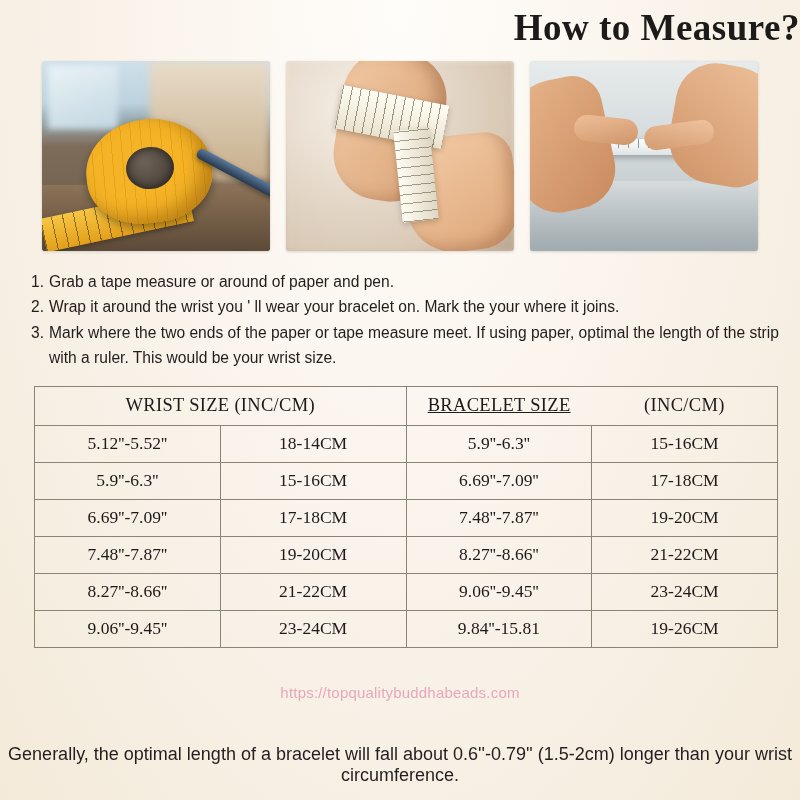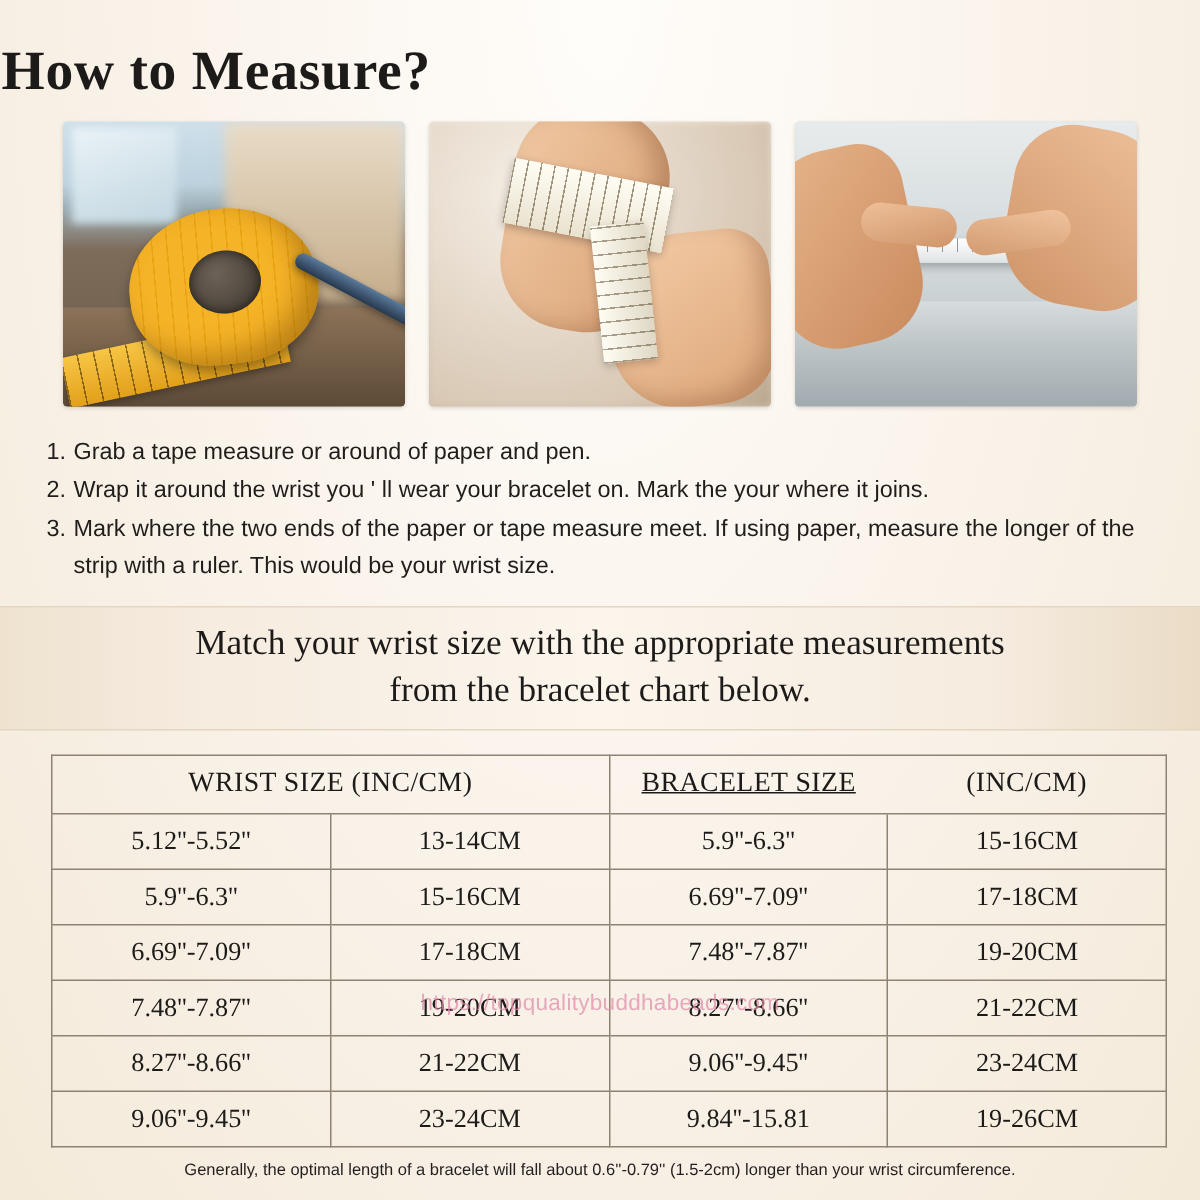--- a/index.html
+++ b/index.html
@@ -16,26 +16,26 @@
   }
   .page {
     position: relative;
     width: 800px;
     height: 800px;
     box-sizing: border-box;
     background:
       radial-gradient(ellipse at 50% 0%, #fffdfa 0%, #f9f2e9 55%, #f3ead9 100%);
   }
   .title {
-    text-align: left;
+    text-align: right;
     font-family: "Liberation Serif", serif;
     font-size: 37px;
     font-weight: 700;
     letter-spacing: 0.5px;
-    padding-top: 26px;
+    padding-top: 6px;
     margin: 0 0 12px 1px;
     color: #1d1b19;
   }
   .photo-row {
     display: flex;
     justify-content: center;
     gap: 16px;
     padding: 0 40px;
   }
   .photo {
@@ -244,33 +244,33 @@
     font-size: 17.5px;
     padding: 7px 2px 8px 2px;
   }
   .head-left { border-right-style: none !important; text-decoration: underline; }
   .head-right { border-left-style: none !important; }
 
   .watermark {
     position: absolute;
     left: 0;
     right: 0;
-    top: 660px;
+    top: 684px;
     text-align: center;
     font-size: 15px;
     color: rgba(224,138,170,0.72);
     letter-spacing: 0.2px;
     pointer-events: none;
   }
   .footnote {
     position: absolute;
     left: 0; right: 0;
     bottom: 14px;
     text-align: center;
-    font-size: 11px;
+    font-size: 18px;
     color: #231f20;
   }
 </style>
 </head>
 <body>
 
 <div class="page">
 
   <h1 class="title">How to Measure?</h1>
 
@@ -309,42 +309,38 @@
     <div class="step">
       <div class="step-num">1.</div>
       <div class="step-text">Grab a tape measure or around of paper and pen.</div>
     </div>
     <div class="step">
       <div class="step-num">2.</div>
       <div class="step-text">Wrap it around the wrist you ' ll wear your bracelet on. Mark the your where it joins.</div>
     </div>
     <div class="step">
       <div class="step-num">3.</div>
-      <div class="step-text">Mark where the two ends of the paper or tape measure meet. If using paper, measure the longer of the strip with a ruler. This would be your wrist size.</div>
+      <div class="step-text">Mark where the two ends of the paper or tape measure meet. If using paper, optimal the length of the strip with a ruler. This would be your wrist size.</div>
     </div>
   </div>
 
-  <div class="band">
-    <div class="band-text">Match your wrist size with the appropriate measurements</div>
-    <div class="band-text">from the bracelet chart below.</div>
-  </div>
 
   <div class="table-wrap">
     <table class="size-table">
       <thead>
         <tr>
           <th colspan="2">WRIST SIZE (INC/CM)</th>
           <th class="head-left">BRACELET SIZE</th>
           <th class="head-right">(INC/CM)</th>
         </tr>
       </thead>
       <tbody>
         <tr>
           <td>5.12''-5.52''</td>
-          <td>13-14CM</td>
+          <td>18-14CM</td>
           <td>5.9''-6.3''</td>
           <td>15-16CM</td>
         </tr>
         <tr>
           <td>5.9''-6.3''</td>
           <td>15-16CM</td>
           <td>6.69''-7.09''</td>
           <td>17-18CM</td>
         </tr>
         <tr>

